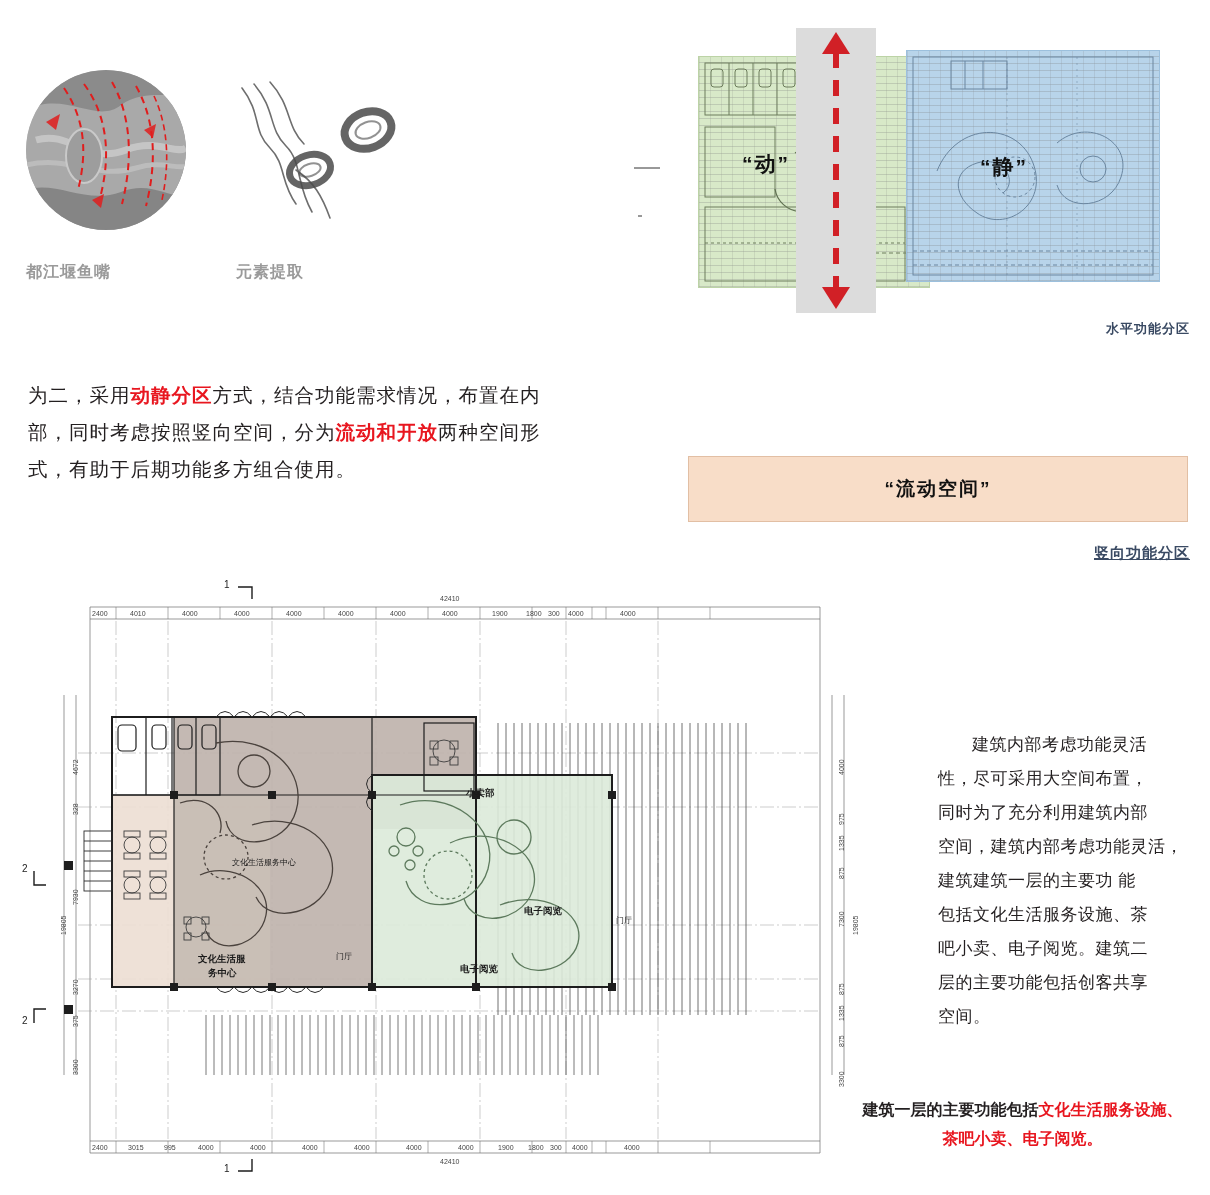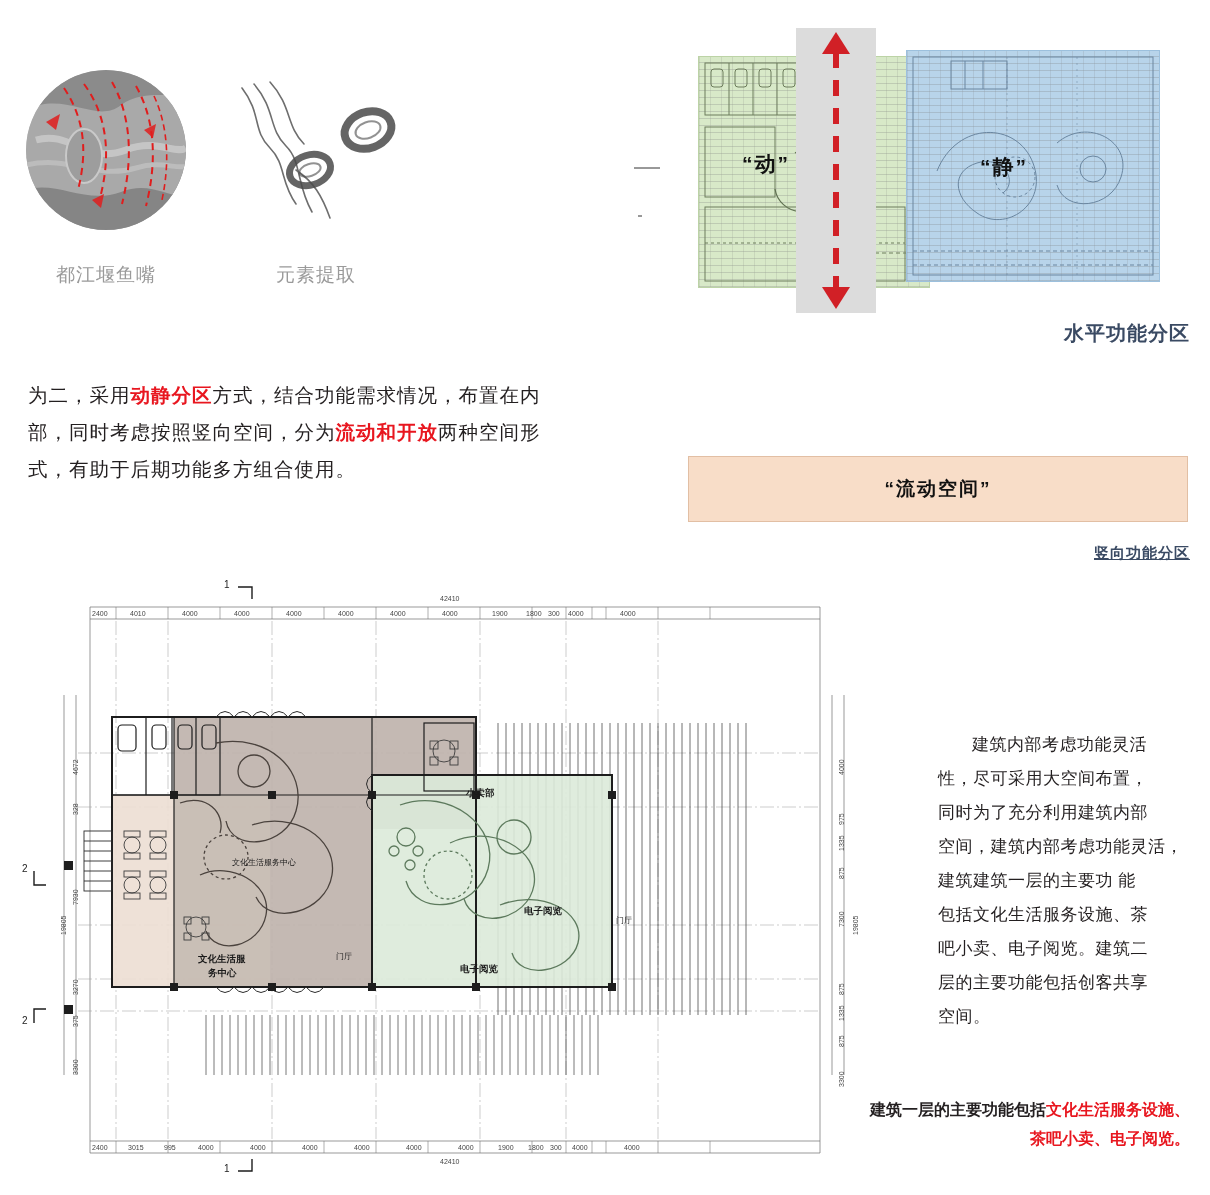--- a/index.html
+++ b/index.html
@@ -15,21 +15,21 @@
 
   
   #concept-photo{
     left:26px;top:70px;width:160px;height:160px;border-radius:50%;
     background:
       radial-gradient(circle at 35% 30%, #cfcfcf 0%, #b4b4b4 38%, #8e8e8e 70%, #6f6f6f 100%);
     overflow:hidden;
   }
   #concept-photo svg{display:block;}
   .caption{
-    font-size:19px;font-weight:normal;color:#9a9a9a;text-align:center;
+    font-size:16px;font-weight:bold;color:#9a9a9a;text-align:left;
     letter-spacing:1px;
   }
   #caption-1{left:26px;top:262px;width:160px;}
   #caption-2{left:236px;top:262px;width:160px;}
   #element-extract{left:236px;top:78px;width:175px;height:145px;}
 
   
   #intro-par{
     left:28px;top:340px;width:520px;
     font-size:19.5px;line-height:37px;letter-spacing:1px;
@@ -62,21 +62,21 @@
     background:#dcdcdc;
   }
   .zone-label{
     position:absolute;font-size:21px;font-weight:bold;color:#111;
     letter-spacing:2px;
   }
   #label-dong{left:74px;top:122px;}
   #label-jing{left:312px;top:125px;}
   #caption-h-zoning{
     left:1062px;top:320px;width:128px;text-align:right;
-    font-size:20px;font-weight:bold;color:#3a4a63;letter-spacing:1px;
+    font-size:13px;font-weight:bold;color:#3a4a63;letter-spacing:1px;
   }
 
   
   #vert-zoning{left:688px;top:372px;width:500px;height:150px;}
   #band-open{
     position:absolute;left:0;top:0;width:498px;height:84px;
     background:#d8e9c8;border:1px solid #b9cfa5;
     display:flex;align-items:center;justify-content:center;
   }
   #band-flow{
@@ -112,21 +112,21 @@
 
   
   #plan-par{
     left:938px;top:728px;width:250px;
     font-size:17px;line-height:34px;letter-spacing:.5px;
     text-align:justify;
   }
   #plan-par .ind{display:inline-block;width:34px;}
   #plan-note{
     left:855px;top:1095px;width:335px;
-    font-size:16px;line-height:29px;font-weight:bold;text-align:right;
+    font-size:16px;line-height:29px;font-weight:bold;text-align:center;
   }
   #plan-note .blk{color:#231f20;}
 </style>
 </head>
 <body>
 
 <div class="abs" id="concept-photo">
   <svg width="160" height="160" viewBox="0 0 160 160">
     <defs>
       <clipPath id="c">

